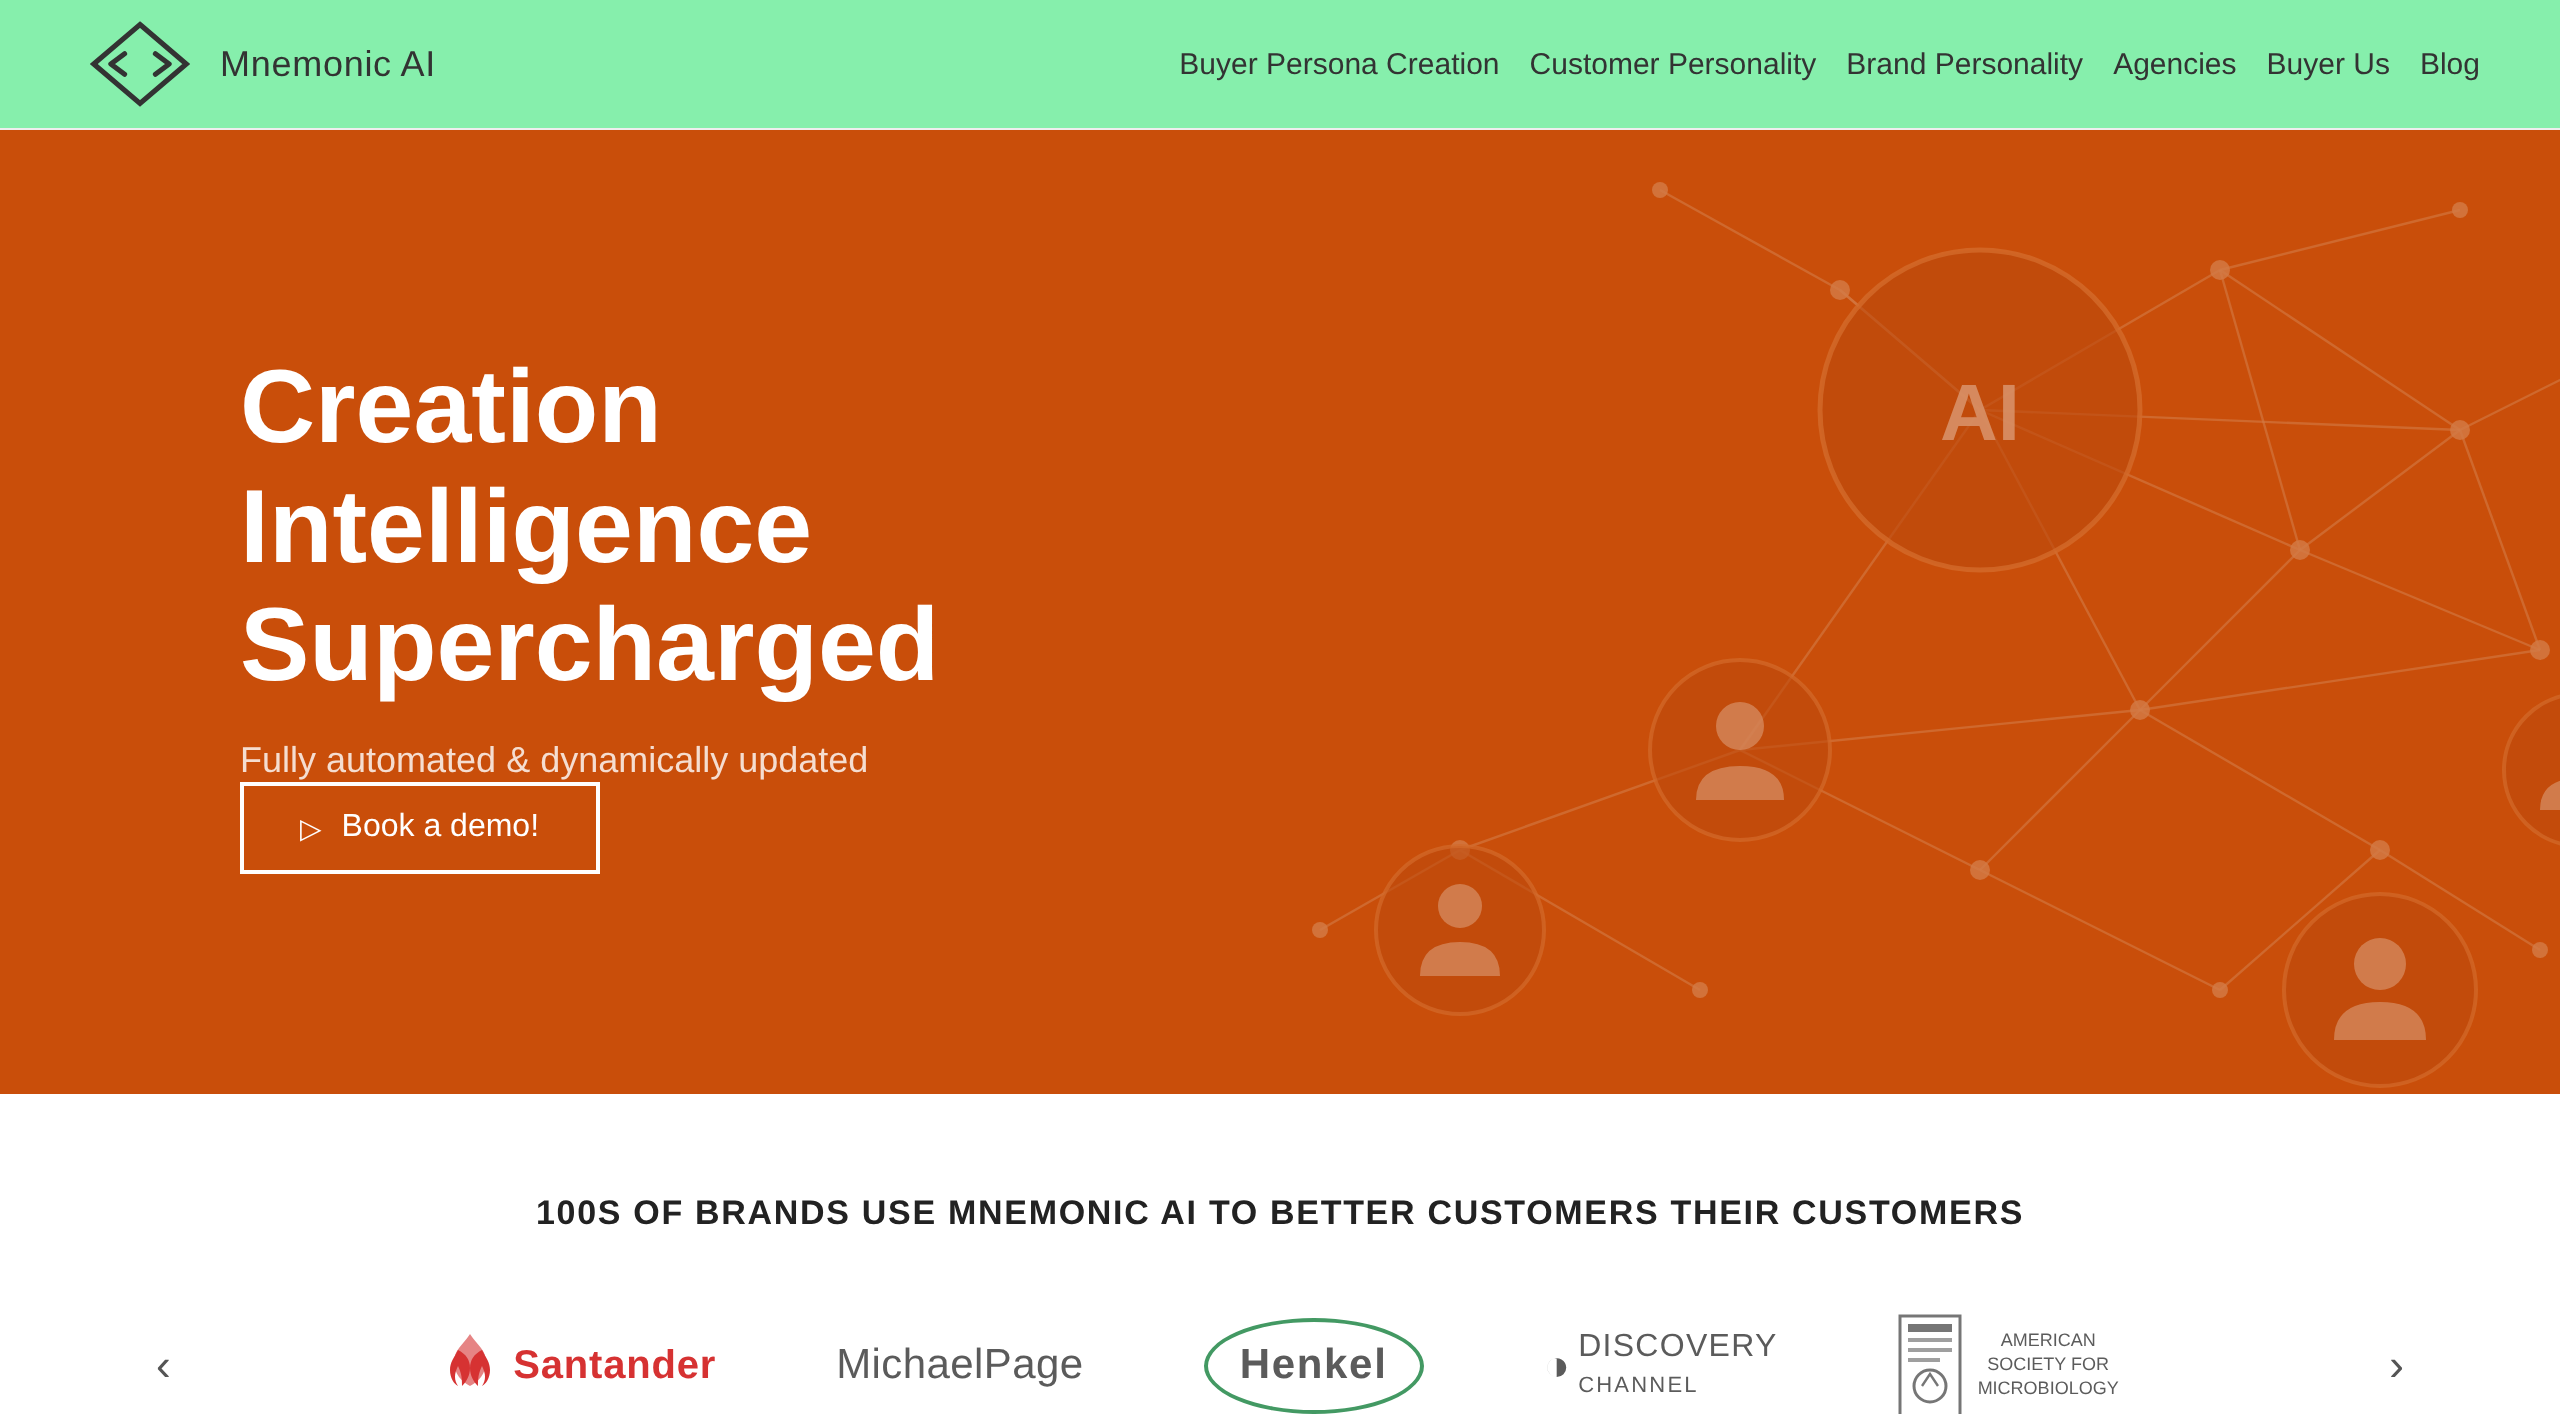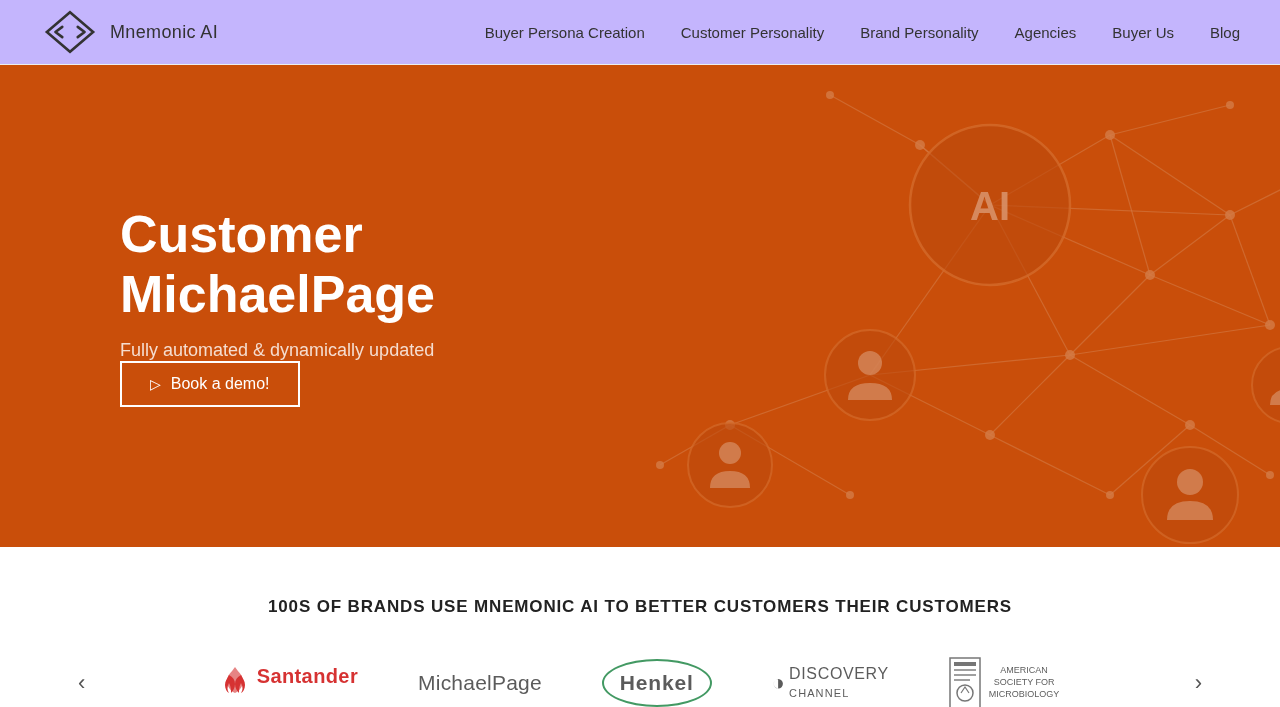--- a/index.html
+++ b/index.html
@@ -5,21 +5,21 @@
     * { margin: 0; padding: 0; box-sizing: border-box; }
     body { font-family: 'Helvetica Neue', Arial, sans-serif; overflow-x: hidden; }
 
     
     header {
       display: flex;
       align-items: center;
       justify-content: space-between;
       padding: 0 40px;
       height: 65px;
-      background: #c4b5fd;
+      background: #86efac;
       border-bottom: 1px solid #eee;
       position: relative;
       z-index: 10;
     }
     .logo-area {
       display: flex;
       align-items: center;
       gap: 10px;
       text-decoration: none;
     }
@@ -29,21 +29,21 @@
     }
     .logo-text {
       font-size: 18px;
       color: #333;
       font-weight: 400;
       letter-spacing: 0.02em;
     }
     nav {
       display: flex;
       align-items: center;
-      gap: 36px;
+      gap: 15px;
     }
     nav a {
       text-decoration: none;
       color: #333;
       font-size: 15px;
       font-weight: 400;
       white-space: nowrap;
     }
 
     
@@ -139,21 +139,21 @@
     }
     .brand-logo {
       display: flex;
       justify-content: center;
       opacity: 0.8;
     }
 
     
     .santander-logo {
       display: flex;
-      align-items: flex-start;
+      align-items: center;
       gap: 8px;
       font-size: 18px;
       color: #cc0000;
       font-weight: 600;
     }
     .santander-flame {
       font-size: 22px;
       color: #cc0000;
     }
 
@@ -291,21 +291,22 @@
     <circle cx="660" cy="437" r="13" fill="rgba(230,200,180,0.7)"></circle>
     <path d="M637,475 Q637,456 660,456 Q683,456 683,475" fill="rgba(230,200,180,0.7)"></path>
 
     <circle cx="760" cy="340" r="38" fill="rgba(180,70,15,0.55)" stroke="rgba(220,130,70,0.7)" stroke-width="2"></circle>
     <circle cx="760" cy="328" r="10" fill="rgba(230,200,180,0.7)"></circle>
     <path d="M740,360 Q740,344 760,344 Q780,344 780,360" fill="rgba(230,200,180,0.7)"></path>
   </svg>
 
   <div class="hero-content">
     <h1 class="hero-title">
-      <span>Customer MichaelPage</span><br>
+      <span>Creation Intelligence</span><br>
+      <span>Supercharged</span>
     </h1>
     <p class="hero-subtitle">Fully automated &amp; dynamically updated</p>
     <button class="hero-btn">
       <span class="btn-icon">▷</span>
       <span>Book a demo!</span>
     </button>
   </div>
 </section>
 
 <section class="brands-section">

